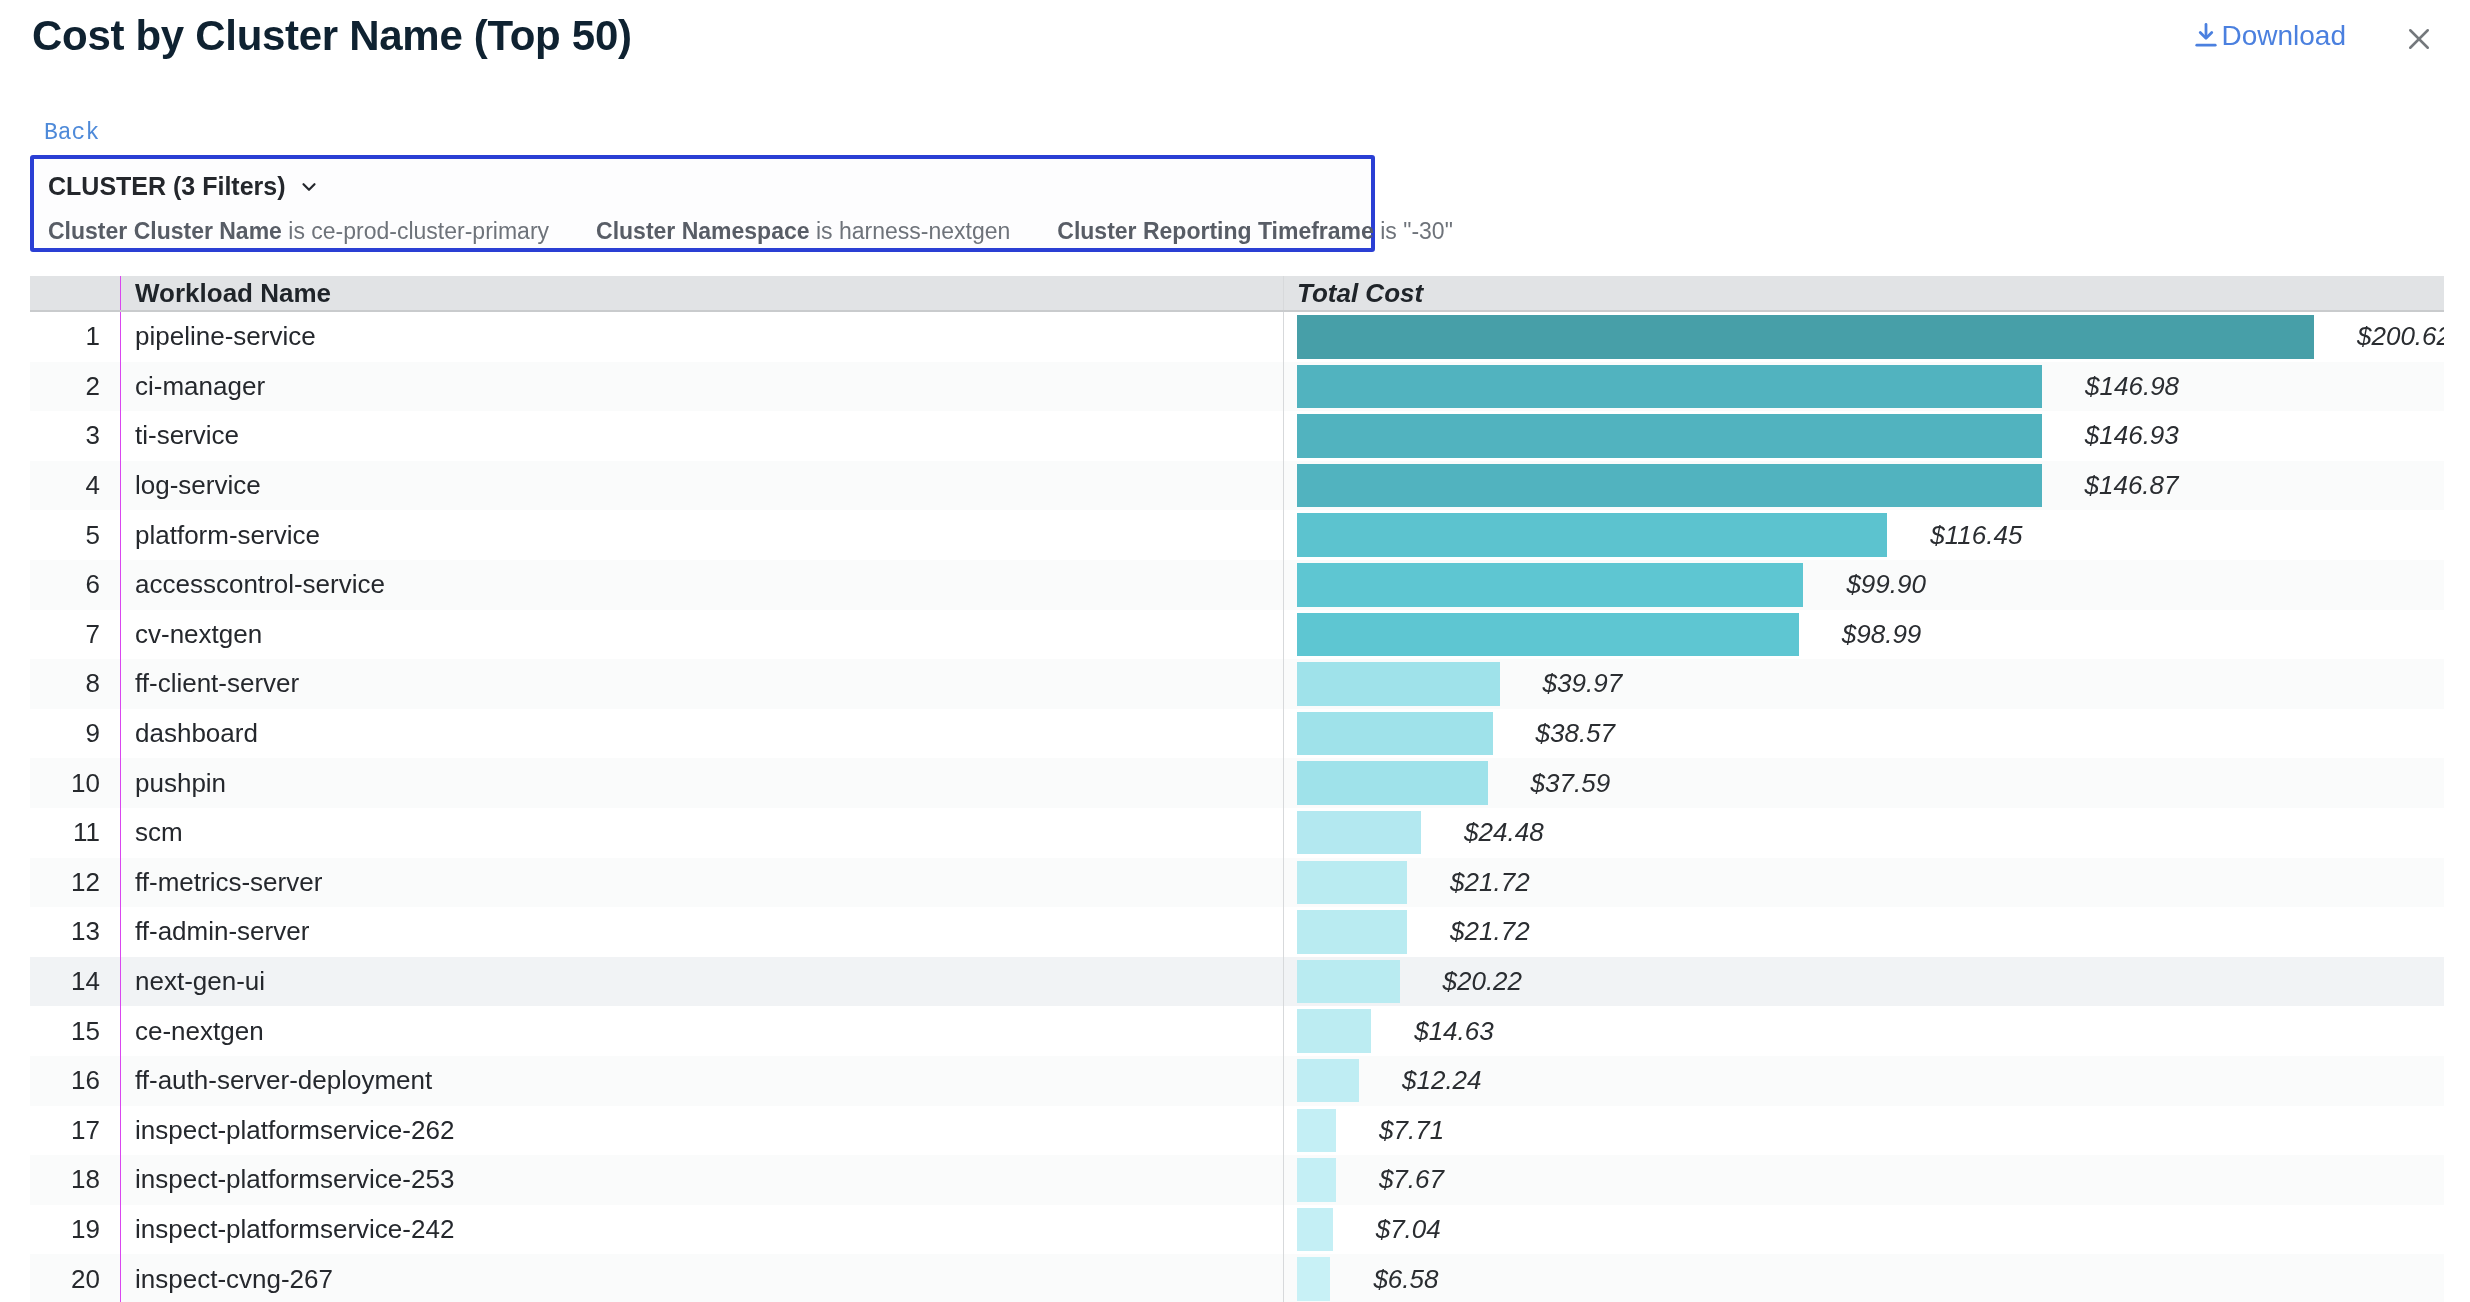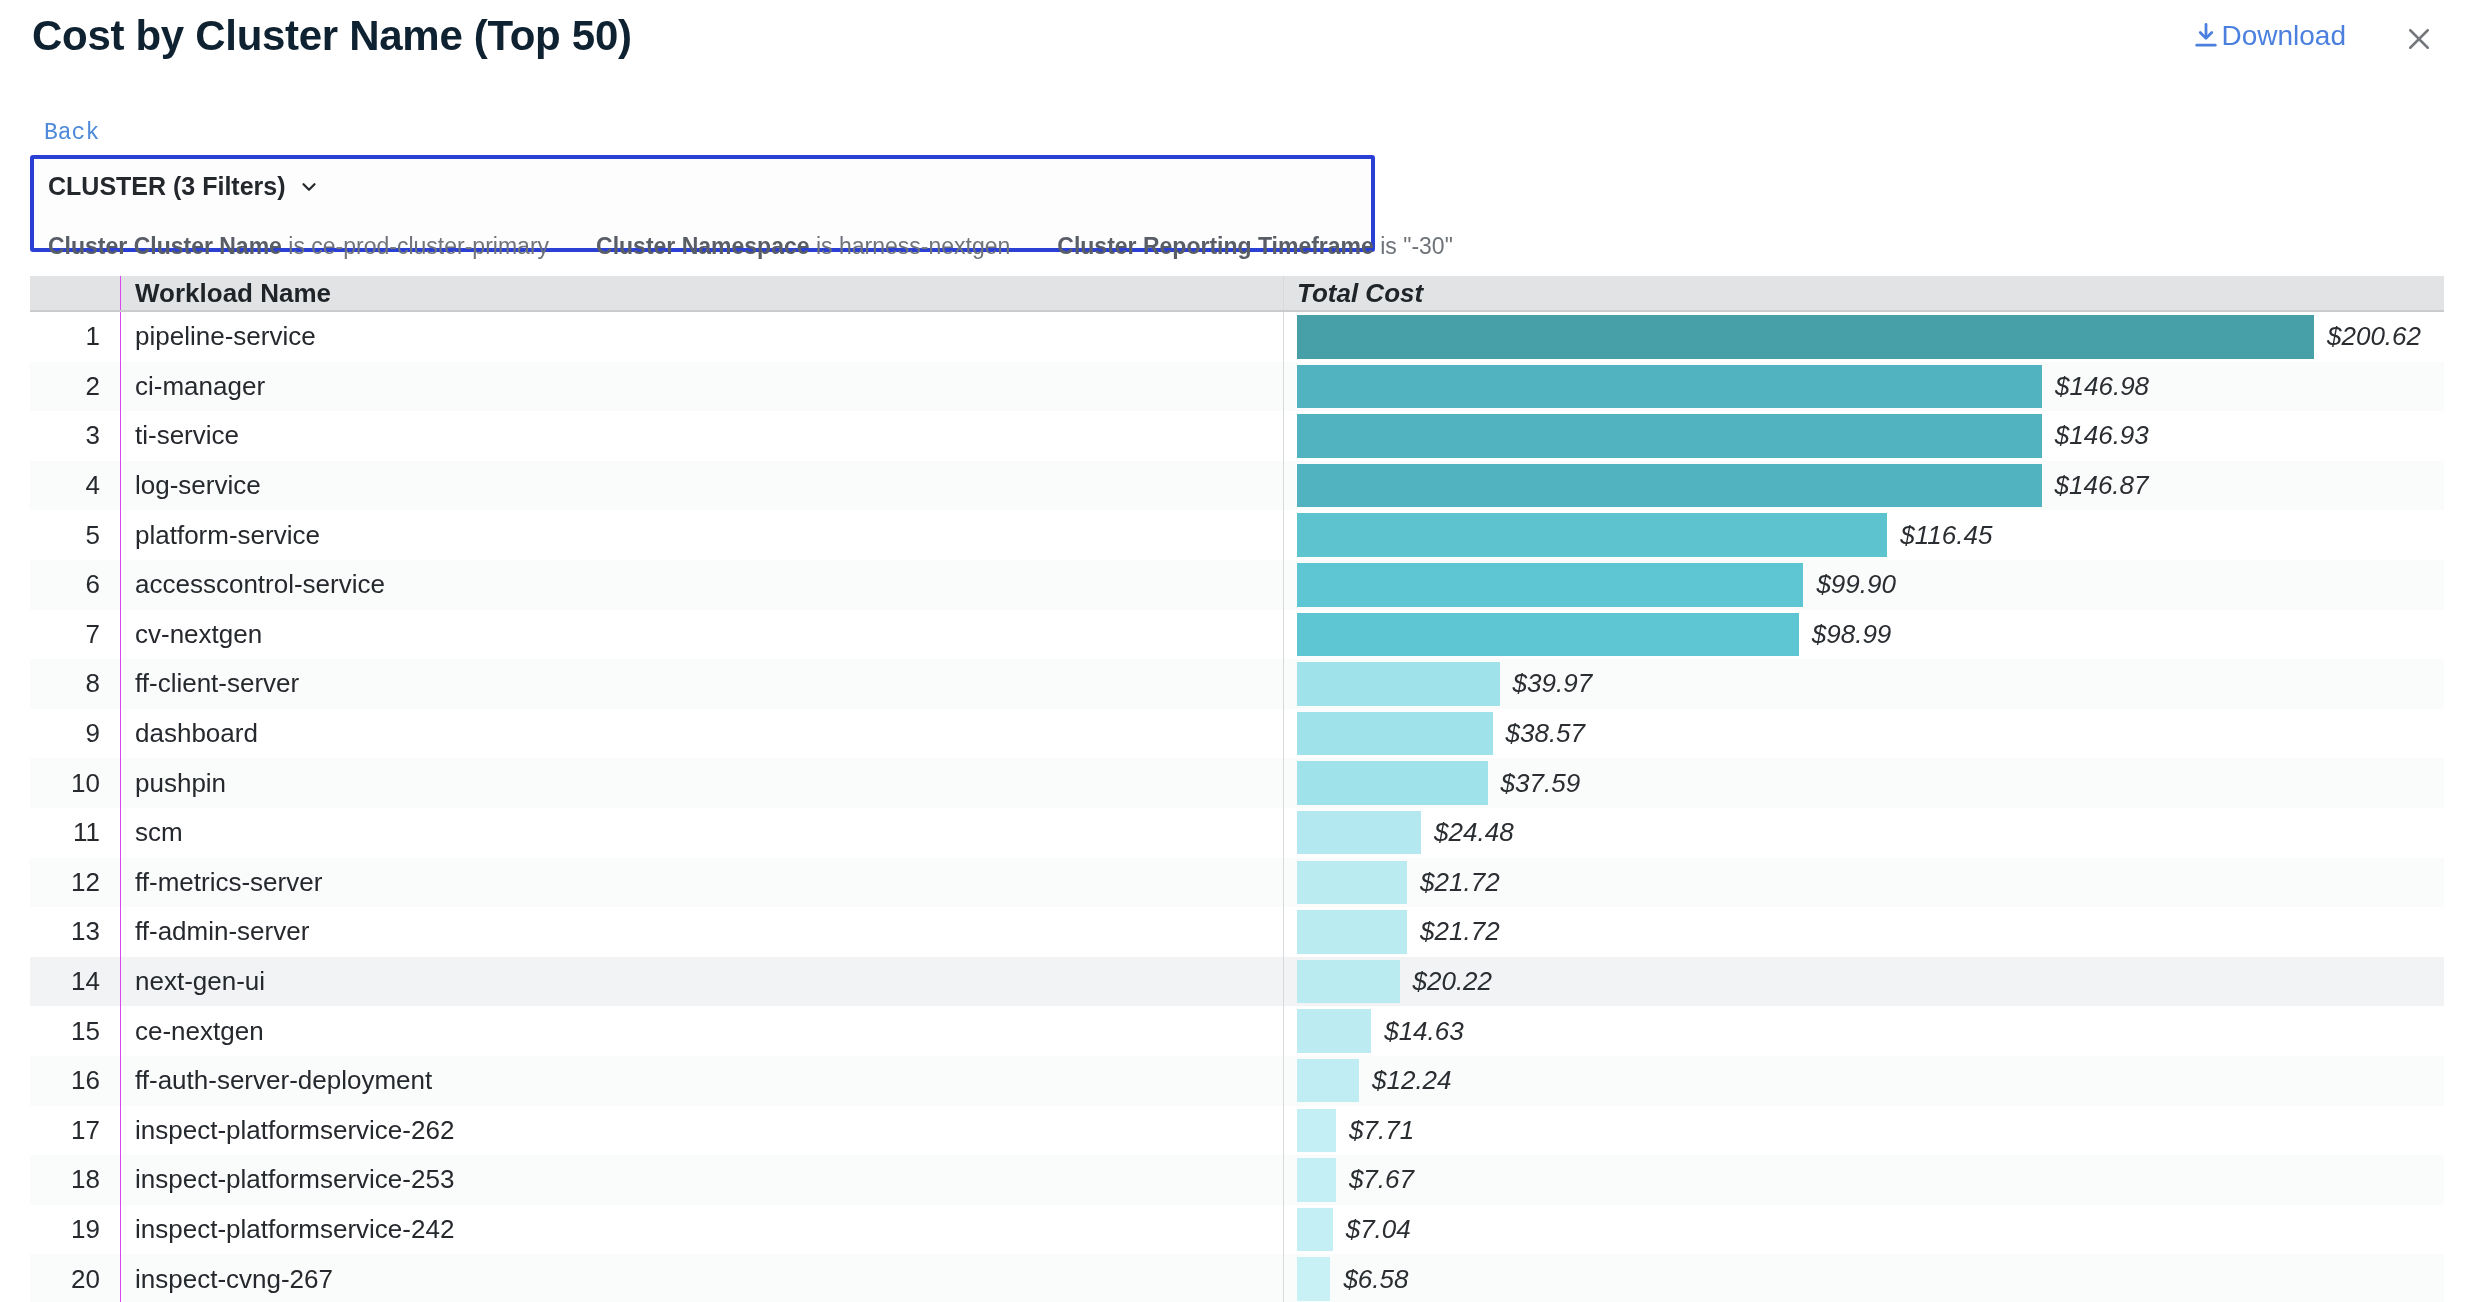--- a/index.html
+++ b/index.html
@@ -38,21 +38,21 @@
     position: absolute; left: 30px; top: 155px;
     width: 1345px; height: 97px;
     border: 4px solid #2a3fd4; border-radius: 3px;
     background: #fdfdfe;
     padding: 13px 14px 8px 14px;
   }
   .filter-summary {
     display: flex; align-items: center; gap: 12px;
     font-size: 25px; font-weight: 600; color: #24272c; cursor: pointer; width: max-content;
   }
-  .filter-line { margin-top: 32px; display: flex; gap: 47px; font-size: 23px; white-space: nowrap; }
+  .filter-line { margin-top: 17px; display: flex; gap: 47px; font-size: 23px; white-space: nowrap; }
   .filter-item { color: #6e737a; }
   .f-name { font-weight: 600; color: #585d66; }
   .f-op, .f-val { font-weight: 400; color: #6e737a; }
 
   
   .cost-table { position: absolute; left: 30px; top: 276px; width: 2414px; }
   .thead {
     display: flex; height: 36px; align-items: center;
     background: #e1e3e5; border-bottom: 2px solid #c9cbcd;
     font-weight: 700; font-size: 26px; color: #1f2429;
@@ -61,21 +61,21 @@
   .col-name  { width: 1163px; height: 100%; display: flex; align-items: center; border-left: 1px solid #d946ef; padding-left: 14px; text-align: center; }
   .col-cost  { flex: 1;      height: 100%; display: flex; align-items: center; border-left: 1px solid #d7d9db; padding-left: 13px; font-style: italic; }
   .trow {
     display: flex; height: 49.6px; align-items: stretch;
     font-size: 26px; color: #25282d; background: #ffffff;
   }
   .trow:nth-child(even) { background: #fafbfb; }
   .trow.highlighted { background: #f1f3f5; }
   .rank-cell { font-size: 26px; color: #26292d; }
   .name-cell { font-size: 26px; color: #25282d; }
-  .cost-cell { overflow: hidden; }
+  .cost-cell { overflow: hidden; gap: 30px; }
   .cost-bar  { height: 43.5px; flex: none; }
   .cost-label { margin-left: 13px; font-size: 26px; color: #2a2d31; white-space: nowrap; }
 
   svg { display: block; }
 </style>
 </head>
 <body>
 
 <div class="page">
 

